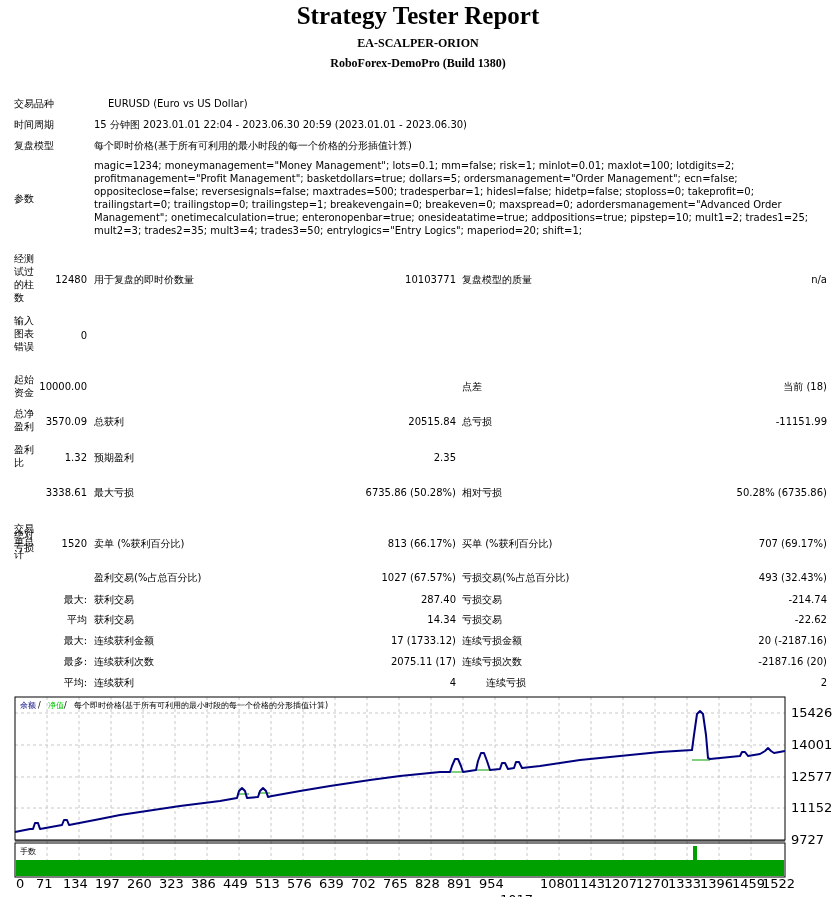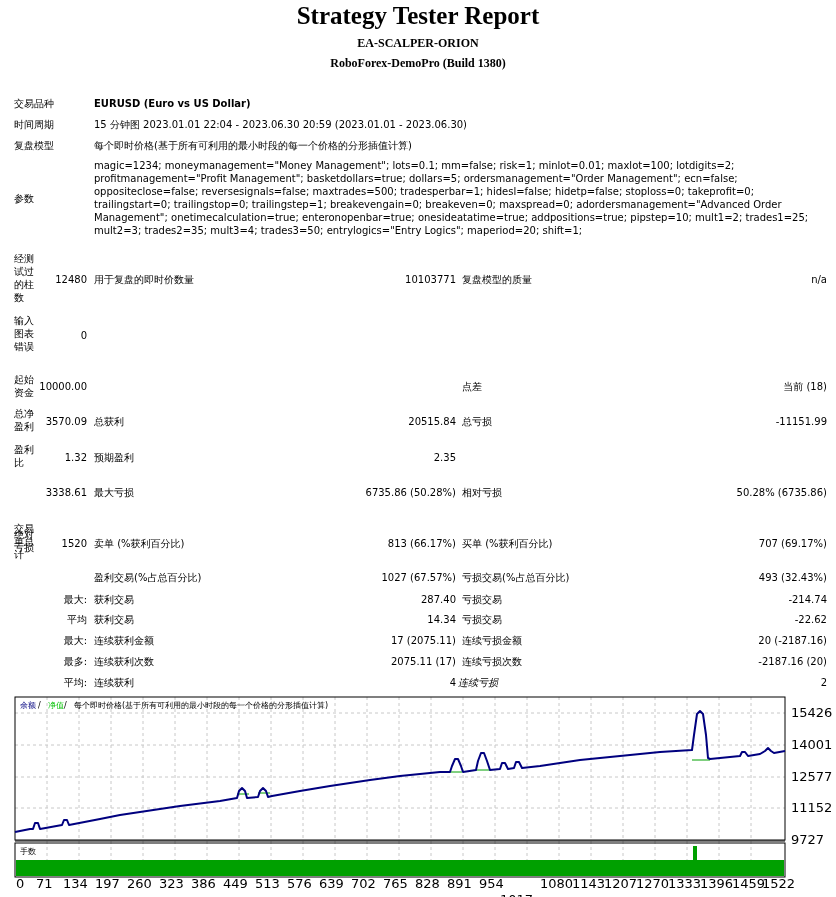--- a/index.html
+++ b/index.html
@@ -22,21 +22,21 @@
   .ax { position:absolute; font-size:13px; line-height:11px; color:#000; }
 </style>
 </head>
 <body>
 
 <div class="hdr t1">Strategy Tester Report</div>
 <div class="hdr t2">EA-SCALPER-ORION</div>
 <div class="hdr t3">RoboForex-DemoPro (Build 1380)</div>
 
 <div class="lbl" style="left:14px;top:97px;">交易品种</div>
-<div class="val" style="left:94px;top:97px;font-weight:bold;">EURUSD (Euro vs US Dollar)</div>
+<div class="val" style="left:108px;top:97px;">EURUSD (Euro vs US Dollar)</div>
 <div class="lbl" style="left:14px;top:118px;">时间周期</div>
 <div class="val" style="left:94px;top:118px;">15 分钟图 2023.01.01 22:04 - 2023.06.30 20:59 (2023.01.01 - 2023.06.30)</div>
 <div class="lbl" style="left:14px;top:139px;">复盘模型</div>
 <div class="val" style="left:94px;top:139px;">每个即时价格(基于所有可利用的最小时段的每一个价格的分形插值计算)</div>
 <div class="lbl" style="left:14px;top:192px;">参数</div>
 <div class="params">magic=1234; moneymanagement="Money Management"; lots=0.1; mm=false; risk=1; minlot=0.01; maxlot=100; lotdigits=2; profitmanagement="Profit Management"; basketdollars=true; dollars=5; ordersmanagement="Order Management"; ecn=false; oppositeclose=false; reversesignals=false; maxtrades=500; tradesperbar=1; hidesl=false; hidetp=false; stoploss=0; takeprofit=0; trailingstart=0; trailingstop=0; trailingstep=1; breakevengain=0; breakeven=0; maxspread=0; adordersmanagement="Advanced Order Management"; onetimecalculation=true; enteronopenbar=true; onesideatatime=true; addpositions=true; pipstep=10; mult1=2; trades1=25; mult2=3; trades2=35; mult3=4; trades3=50; entrylogics="Entry Logics"; maperiod=20; shift=1;</div>
 
 <div class="stack" style="top:252px;">
   <div>经测</div>
   <div>试过</div>
@@ -118,36 +118,36 @@
 <div>
   <div class="val r" style="left:40px;width:47px;top:613px;">平均</div>
   <div class="val" style="left:94px;top:613px;">获利交易</div>
   <div class="val r" style="left:300px;width:156px;top:613px;">14.34</div>
   <div class="val" style="left:462px;top:613px;">亏损交易</div>
   <div class="val r" style="left:700px;width:127px;top:613px;">-22.62</div>
 </div>
 <div>
   <div class="val r" style="left:40px;width:47px;top:634px;">最大:</div>
   <div class="val" style="left:94px;top:634px;">连续获利金额</div>
-  <div class="val r" style="left:300px;width:156px;top:634px;">17 (2075.11)</div>
+  <div class="val r" style="left:300px;width:156px;top:634px;">17 (1733.12)</div>
   <div class="val" style="left:462px;top:634px;">连续亏损金额</div>
   <div class="val r" style="left:700px;width:127px;top:634px;">20 (-2187.16)</div>
 </div>
 <div>
   <div class="val r" style="left:40px;width:47px;top:655px;">最多:</div>
   <div class="val" style="left:94px;top:655px;">连续获利次数</div>
   <div class="val r" style="left:300px;width:156px;top:655px;">2075.11 (17)</div>
   <div class="val" style="left:462px;top:655px;">连续亏损次数</div>
   <div class="val r" style="left:700px;width:127px;top:655px;">-2187.16 (20)</div>
 </div>
 <div>
   <div class="val r" style="left:40px;width:47px;top:676px;">平均:</div>
   <div class="val" style="left:94px;top:676px;">连续获利</div>
   <div class="val r" style="left:300px;width:156px;top:676px;">4</div>
-  <div class="val" style="left:458px;top:676px;font-style:italic;">连续亏损</div>
+  <div class="val" style="left:486px;top:676px;">连续亏损</div>
   <div class="val r" style="left:700px;width:127px;top:676px;">2</div>
 </div>
 
 <div id="chart" style="width:836px;height:207px;">
   <svg width="836" height="207" style="position:absolute;left:0;top:0;">
 
     <g stroke="#c8c8c8" stroke-dasharray="3,3" stroke-width="1">
       <line x1="15" y1="55" x2="785" y2="55"></line>
       <line x1="15" y1="87" x2="785" y2="87"></line>
       <line x1="15" y1="118" x2="785" y2="118"></line>

